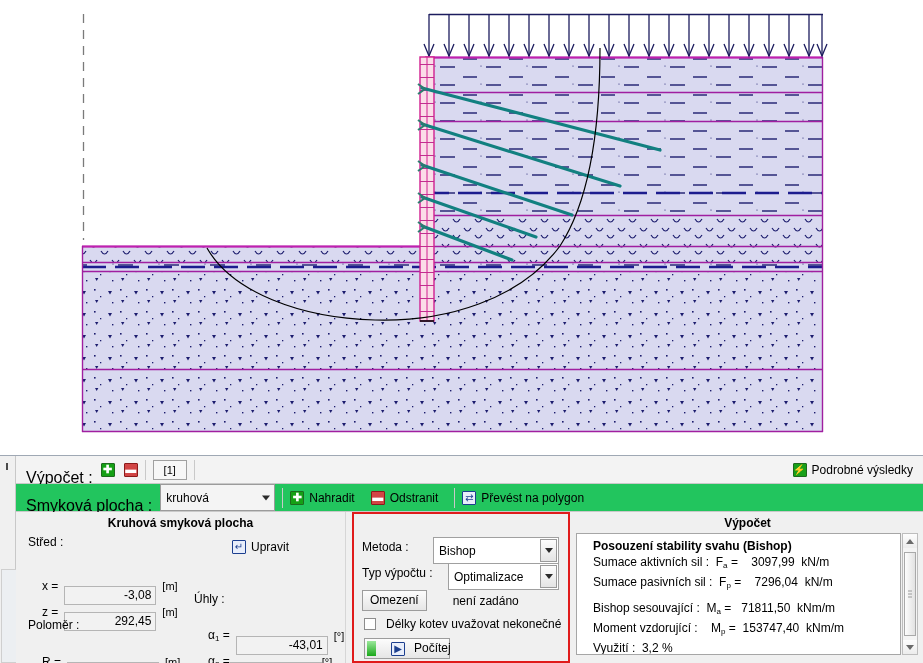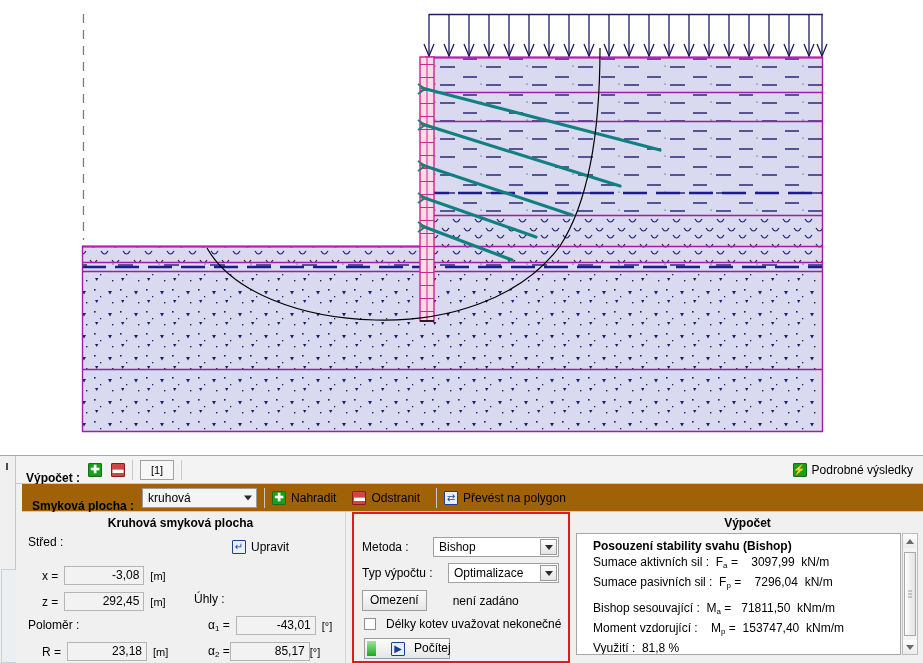--- a/index.html
+++ b/index.html
@@ -44,21 +44,21 @@
   }
 
   
   #row-calc {
     position: absolute; left: 16px; top: 0; right: 0; height: 28px;
     background: #f3f3f3;
     border-bottom: 1px solid #c9c9c9;
     display: flex; align-items: center;
   }
   .hsep { width: 1px; height: 20px; background: #c9c9c9; margin: 0 7px; }
-  .bold-lbl { font-weight: bold; font-size: 12px; margin-top: 16px; }
+  .bold-lbl { font-weight: normal; font-size: 16px; margin-top: 16px; }
   .idx-box {
     min-width: 34px; height: 20px; line-height: 18px; text-align: center;
     border: 1px solid #a0a0a0; background: #f7f7f7; font-size: 11px;
     padding: 0 5px;
   }
   #detailed-results {
     margin-left: auto; margin-right: 10px; display: flex;
     align-items: center; gap: 5px; font-size: 12px;
   }
 
@@ -68,26 +68,26 @@
     width: 14px; height: 14px; font-size: 11px; line-height: 1;
     border: 1px solid #1d6a1d; background: #15a015; color: #fff;
     font-weight: bold; border-radius: 1px; flex: none;
   }
   .ico.red   { border-color: #8b1a1a; background: #d14545; }
   .ico.blue  { border-color: #1c3f8f; background: #e8eefb; color: #1c3f8f; font-weight: normal; font-size:10px;}
   .ico.green-bolt { border-color: #1d6a1d; background: #19a019; color:#fff; font-size:10px;}
 
   
   #row-surface {
-    position: absolute; left: 22px; top: 28px; right: 0; height: 28px;
-    background: #a16207; border-bottom: 1px solid #c9c9c9;
+    position: absolute; left: 16px; top: 28px; right: 0; height: 28px;
+    background: #22c55e; border-bottom: 1px solid #c9c9c9;
     display: flex; align-items: center;
   }
   .combo {
-    position: relative; height: 20px; border: 1px solid #a0a0a0;
+    position: relative; height: 27px; border: 1px solid #a0a0a0;
     background: #ffffff; display: flex; align-items: center;
     padding: 0 22px 0 5px; font-size: 12px;
   }
   .combo .arrow {
     position: absolute; right: 4px; top: 50%; transform: translateY(-50%);
     width: 0; height: 0; border-left: 4px solid transparent;
     border-right: 4px solid transparent; border-top: 5px solid #2a2a2a;
   }
   .combo.framed {
     padding-right: 20px;
@@ -105,23 +105,23 @@
 
   
   #grp-left {
     position: absolute; left: 0; top: 0; width: 330px; bottom: 0;
     background: #f0f0f0;
     border-right: 1px solid #d6d6d6;
   }
   .grp-title { text-align: center; font-weight: bold; font-size: 12px; padding-top: 4px; }
   .fld-lbl { font-size: 12px; }
   .num-input {
-    width: 80px; height: 19px; border: 1px solid #b5b5b5;
+    width: 92px; height: 19px; border: 1px solid #b5b5b5;
     background: #f2f2f2; text-align: right; font-size: 12px;
-    line-height: 17px; padding: 0 4px; color: #000;
+    line-height: 17px; padding: 0 4px; color: #000; margin-top: 20px;
   }
   .unit { font-size: 11px; }
 
   
   #grp-mid {
     position: absolute; left: 336px; top: 0; width: 218px; bottom: 0;
     border: 2px solid #e01b1b; background: #f0f0f0;
   }
   .chk {
     width: 12px; height: 12px; border: 1px solid #8d8d8d; background: #fff;
@@ -488,21 +488,21 @@
           <div>
             <span>Moment vzdorující :</span>
             <span>&nbsp;&nbsp;&nbsp;</span><span>M</span><sub>p</sub>
             <span>=</span>
             <span class="mono-num">&nbsp;</span><span class="mono-num">153747,40</span>
             <span>&nbsp;</span><span>kNm/m</span>
           </div>
 
           <div>
             <span>Využití :</span>
-            <span>&nbsp;</span><span class="mono-num">81,8 %</span>
+            <span>&nbsp;</span><span class="mono-num">3,2 %</span>
           </div>
 
         </div>
 
         <div id="results-scroll">
           <div class="sb-arrow up">
             <span style="width:0;height:0;border-left:4px solid transparent;border-right:4px solid transparent;border-bottom:5px solid #6a6a6a;"></span>
           </div>
           <div class="sb-thumb">
             <span class="sb-grip">

